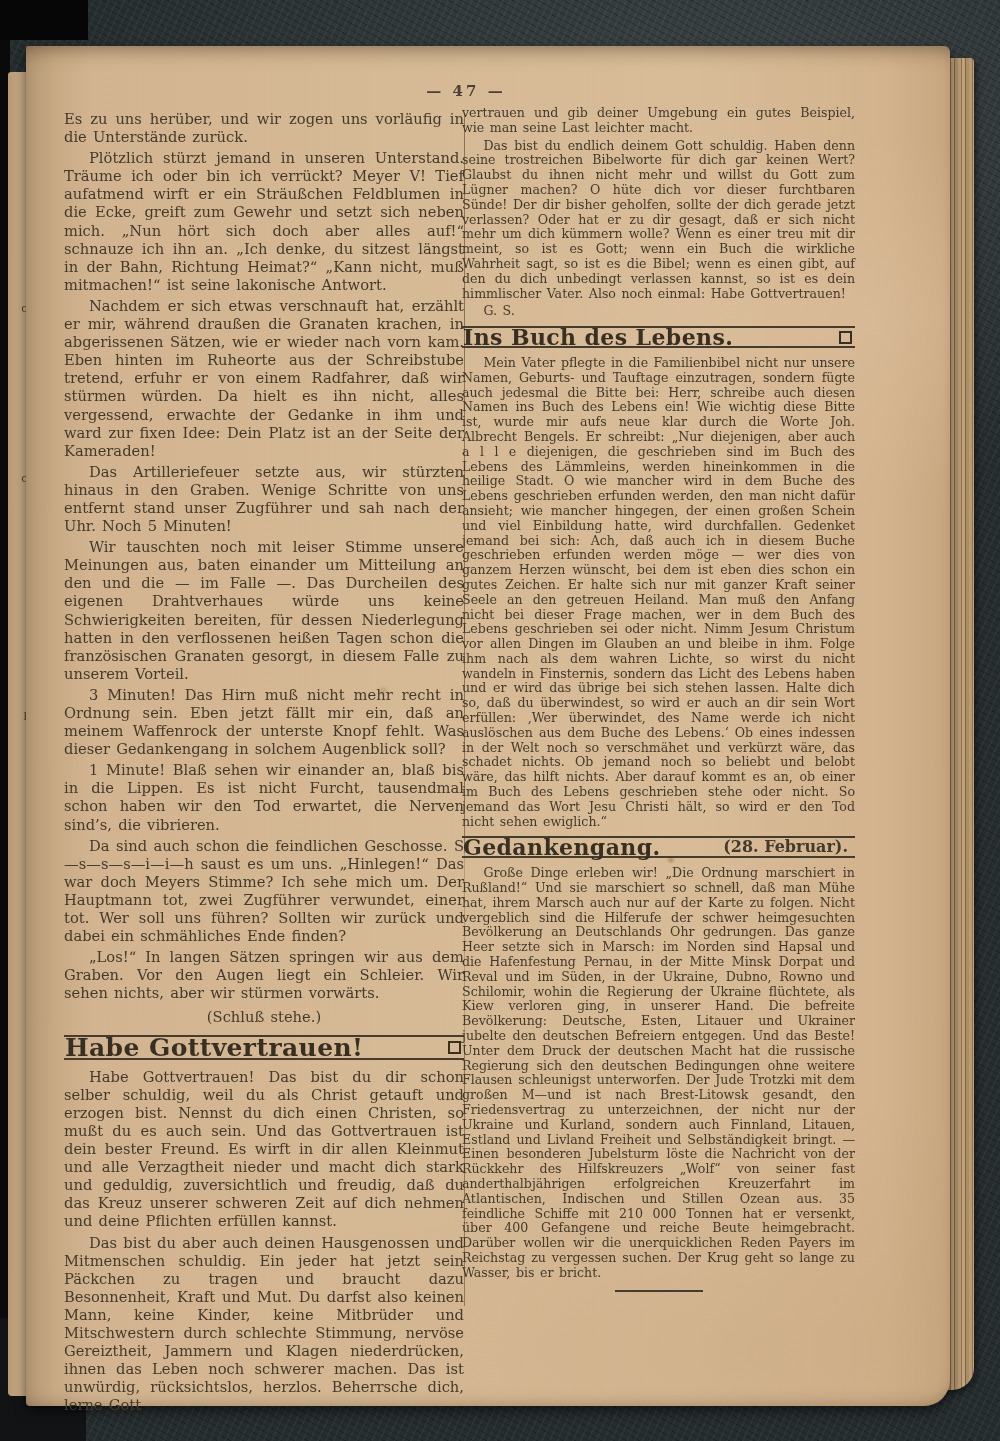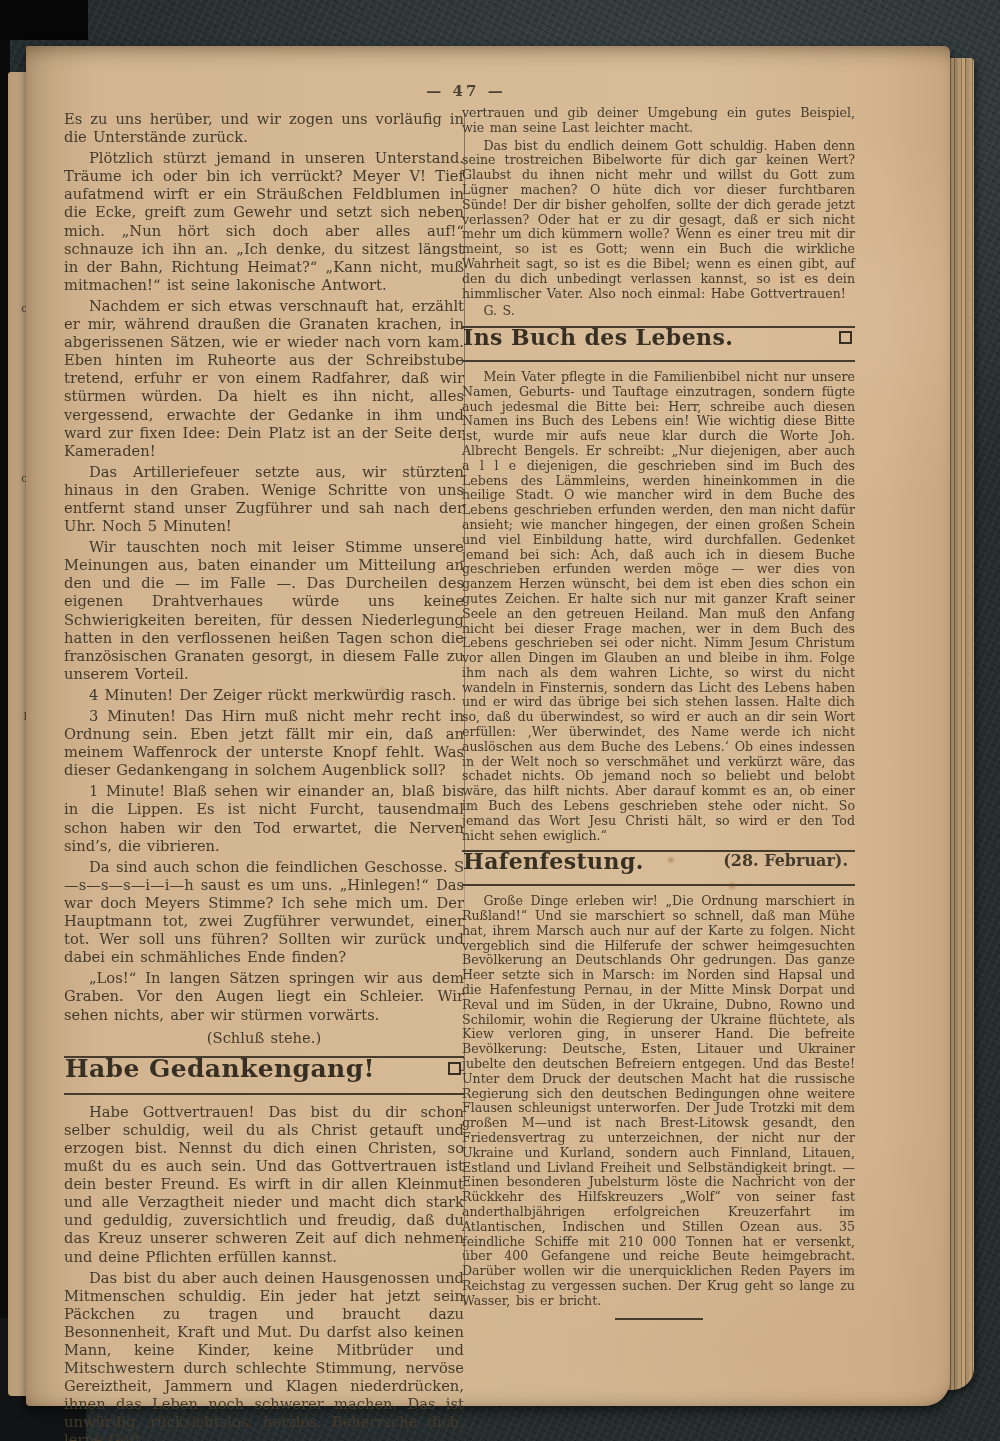--- a/index.html
+++ b/index.html
@@ -84,21 +84,21 @@
   .col p.noindent { text-indent: 0; }
 
   .col.left  { left: 38px;  top: 64px; width: 400px; font-size: 14.7px; line-height: 18.1px; }
   .col.right { left: 436px; top: 60px; width: 393px; font-size: 12.6px; line-height: 14.8px; }
 
   .closing { text-align: center; text-indent: 0 !important; margin: 5px 0 9px 0 !important; }
 
   .section-heading {
     display: flex; align-items: center; justify-content: space-between;
     border-top: 2px solid #463c2e; border-bottom: 2px solid #463c2e;
-    padding: 2px 3px 15px 1px; margin: 7px 0 8px 0;
+    padding: 2px 3px 1px 1px; margin: 7px 0 8px 0;
   }
   .h-title { font-weight: bold; color: #382f23; letter-spacing: 0.4px; }
   .col.left  .h-title { font-size: 25px; }
   .col.right .h-title { font-size: 22px; }
   .h-date { font-size: 16px; color: #443a2b; font-weight: bold; padding-right: 4px; }
   .sq { width: 9px; height: 9px; border: 2px solid #382f23; display: inline-block; flex: 0 0 auto; }
 
   .sig { text-indent: 0; margin: -14.8px 4px 3px 0; }
   .end-rule { width: 88px; margin: 9px auto 0 auto; border-top: 2px solid #463c2e; }
 </style>
@@ -144,48 +144,47 @@
 
     <div class="page-number">— 47 —</div>
     <div class="col-divider"></div>
 
     <div class="col left">
       <p class="noindent">Es zu uns herüber, und wir zogen uns vorläufig in die Unterstände zurück.</p>
       <p>Plötzlich stürzt jemand in unseren Unterstand. Träume ich oder bin ich verrückt? Meyer V! Tief aufatmend wirft er ein Sträußchen Feldblumen in die Ecke, greift zum Gewehr und setzt sich neben mich. „Nun hört sich doch aber alles auf!“ schnauze ich ihn an. „Ich denke, du sitzest längst in der Bahn, Richtung Heimat?“ „Kann nicht, muß mitmachen!“ ist seine lakonische Antwort.</p>
       <p>Nachdem er sich etwas verschnauft hat, erzählt er mir, während draußen die Granaten krachen, in abgerissenen Sätzen, wie er wieder nach vorn kam. Eben hinten im Ruheorte aus der Schreibstube tretend, erfuhr er von einem Radfahrer, daß wir stürmen würden. Da hielt es ihn nicht, alles vergessend, erwachte der Gedanke in ihm und ward zur fixen Idee: Dein Platz ist an der Seite der Kameraden!</p>
       <p>Das Artilleriefeuer setzte aus, wir stürzten hinaus in den Graben. Wenige Schritte von uns entfernt stand unser Zugführer und sah nach der Uhr. Noch 5 Minuten!</p>
       <p>Wir tauschten noch mit leiser Stimme unsere Meinungen aus, baten einander um Mitteilung an den und die — im Falle —. Das Durcheilen des eigenen Drahtverhaues würde uns keine Schwierigkeiten bereiten, für dessen Niederlegung hatten in den verflossenen heißen Tagen schon die französischen Granaten gesorgt, in diesem Falle zu unserem Vorteil.</p>
-      <p>4 Minuten! Der Zeiger rückt merkwürdig rasch.</p>
       <p>3 Minuten! Das Hirn muß nicht mehr recht in Ordnung sein. Eben jetzt fällt mir ein, daß an meinem Waffenrock der unterste Knopf fehlt. Was dieser Gedankengang in solchem Augenblick soll?</p>
       <p>1 Minute! Blaß sehen wir einander an, blaß bis in die Lippen. Es ist nicht Furcht, tausendmal schon haben wir den Tod erwartet, die Nerven sind’s, die vibrieren.</p>
       <p>Da sind auch schon die feindlichen Geschosse. S—s—s—s—i—i—h saust es um uns. „Hinlegen!“ Das war doch Meyers Stimme? Ich sehe mich um. Der Hauptmann tot, zwei Zugführer verwundet, einer tot. Wer soll uns führen? Sollten wir zurück und dabei ein schmähliches Ende finden?</p>
       <p>„Los!“ In langen Sätzen springen wir aus dem Graben. Vor den Augen liegt ein Schleier. Wir sehen nichts, aber wir stürmen vorwärts.</p>
       <p class="closing">(Schluß stehe.)</p>
 
       <div class="section-heading">
-        <span class="h-title">Habe Gedankengang!</span>
+        <span class="h-title">Habe Gottvertrauen!</span>
         <span class="sq"></span>
       </div>
       <p>Habe Gottvertrauen! Das bist du dir schon selber schuldig, weil du als Christ getauft und erzogen bist. Nennst du dich einen Christen, so mußt du es auch sein. Und das Gottvertrauen ist dein bester Freund. Es wirft in dir allen Kleinmut und alle Verzagtheit nieder und macht dich stark und geduldig, zuversichtlich und freudig, daß du das Kreuz unserer schweren Zeit auf dich nehmen und deine Pflichten erfüllen kannst.</p>
       <p>Das bist du aber auch deinen Hausgenossen und Mitmenschen schuldig. Ein jeder hat jetzt sein Päckchen zu tragen und braucht dazu Besonnenheit, Kraft und Mut. Du darfst also keinen Mann, keine Kinder, keine Mitbrüder und Mitschwestern durch schlechte Stimmung, nervöse Gereiztheit, Jammern und Klagen niederdrücken, ihnen das Leben noch schwerer machen. Das ist unwürdig, rücksichtslos, herzlos. Beherrsche dich, lerne Gott</p>
     </div>
 
     <div class="col right">
       <p class="noindent">vertrauen und gib deiner Umgebung ein gutes Beispiel, wie man seine Last leichter macht.</p>
       <p>Das bist du endlich deinem Gott schuldig. Haben denn seine trostreichen Bibelworte für dich gar keinen Wert? Glaubst du ihnen nicht mehr und willst du Gott zum Lügner machen? O hüte dich vor dieser furchtbaren Sünde! Der dir bisher geholfen, sollte der dich gerade jetzt verlassen? Oder hat er zu dir gesagt, daß er sich nicht mehr um dich kümmern wolle? Wenn es einer treu mit dir meint, so ist es Gott; wenn ein Buch die wirkliche Wahrheit sagt, so ist es die Bibel; wenn es einen gibt, auf den du dich unbedingt verlassen kannst, so ist es dein himmlischer Vater. Also noch einmal: Habe Gottvertrauen!</p>
       <p class="sig">G. S.</p>
 
       <div class="section-heading">
         <span class="h-title">Ins Buch des Lebens.</span>
         <span class="sq"></span>
       </div>
       <p>Mein Vater pflegte in die Familienbibel nicht nur unsere Namen, Geburts- und Tauftage einzutragen, sondern fügte auch jedesmal die Bitte bei: Herr, schreibe auch diesen Namen ins Buch des Lebens ein! Wie wichtig diese Bitte ist, wurde mir aufs neue klar durch die Worte Joh. Albrecht Bengels. Er schreibt: „Nur diejenigen, aber auch a l l e diejenigen, die geschrieben sind im Buch des Lebens des Lämmleins, werden hineinkommen in die heilige Stadt. O wie mancher wird in dem Buche des Lebens geschrieben erfunden werden, den man nicht dafür ansieht; wie mancher hingegen, der einen großen Schein und viel Einbildung hatte, wird durchfallen. Gedenket jemand bei sich: Ach, daß auch ich in diesem Buche geschrieben erfunden werden möge — wer dies von ganzem Herzen wünscht, bei dem ist eben dies schon ein gutes Zeichen. Er halte sich nur mit ganzer Kraft seiner Seele an den getreuen Heiland. Man muß den Anfang nicht bei dieser Frage machen, wer in dem Buch des Lebens geschrieben sei oder nicht. Nimm Jesum Christum vor allen Dingen im Glauben an und bleibe in ihm. Folge ihm nach als dem wahren Lichte, so wirst du nicht wandeln in Finsternis, sondern das Licht des Lebens haben und er wird das übrige bei sich stehen lassen. Halte dich so, daß du überwindest, so wird er auch an dir sein Wort erfüllen: ‚Wer überwindet, des Name werde ich nicht auslöschen aus dem Buche des Lebens.‘ Ob eines indessen in der Welt noch so verschmähet und verkürzt wäre, das schadet nichts. Ob jemand noch so beliebt und belobt wäre, das hilft nichts. Aber darauf kommt es an, ob einer im Buch des Lebens geschrieben stehe oder nicht. So jemand das Wort Jesu Christi hält, so wird er den Tod nicht sehen ewiglich.“</p>
 
       <div class="section-heading">
-        <span class="h-title">Hafenfestung.</span>
+        <span class="h-title">Gedankengang.</span>
         <span class="h-date">(28. Februar).</span>
       </div>
       <p>Große Dinge erleben wir! „Die Ordnung marschiert in Rußland!“ Und sie marschiert so schnell, daß man Mühe hat, ihrem Marsch auch nur auf der Karte zu folgen. Nicht vergeblich sind die Hilferufe der schwer heimgesuchten Bevölkerung an Deutschlands Ohr gedrungen. Das ganze Heer setzte sich in Marsch: im Norden sind Hapsal und die Hafenfestung Pernau, in der Mitte Minsk Dorpat und Reval und im Süden, in der Ukraine, Dubno, Rowno und Schilomir, wohin die Regierung der Ukraine flüchtete, als Kiew verloren ging, in unserer Hand. Die befreite Bevölkerung: Deutsche, Esten, Litauer und Ukrainer jubelte den deutschen Befreiern entgegen. Und das Beste! Unter dem Druck der deutschen Macht hat die russische Regierung sich den deutschen Bedingungen ohne weitere Flausen schleunigst unterworfen. Der Jude Trotzki mit dem großen M—und ist nach Brest-Litowsk gesandt, den Friedensvertrag zu unterzeichnen, der nicht nur der Ukraine und Kurland, sondern auch Finnland, Litauen, Estland und Livland Freiheit und Selbständigkeit bringt. — Einen besonderen Jubelsturm löste die Nachricht von der Rückkehr des Hilfskreuzers „Wolf“ von seiner fast anderthalbjährigen erfolgreichen Kreuzerfahrt im Atlantischen, Indischen und Stillen Ozean aus. 35 feindliche Schiffe mit 210 000 Tonnen hat er versenkt, über 400 Gefangene und reiche Beute heimgebracht. Darüber wollen wir die unerquicklichen Reden Payers im Reichstag zu vergessen suchen. Der Krug geht so lange zu Wasser, bis er bricht.</p>
 
       <div class="end-rule"></div>
     </div>
   </div>
 </div>
 
 </body></html>

